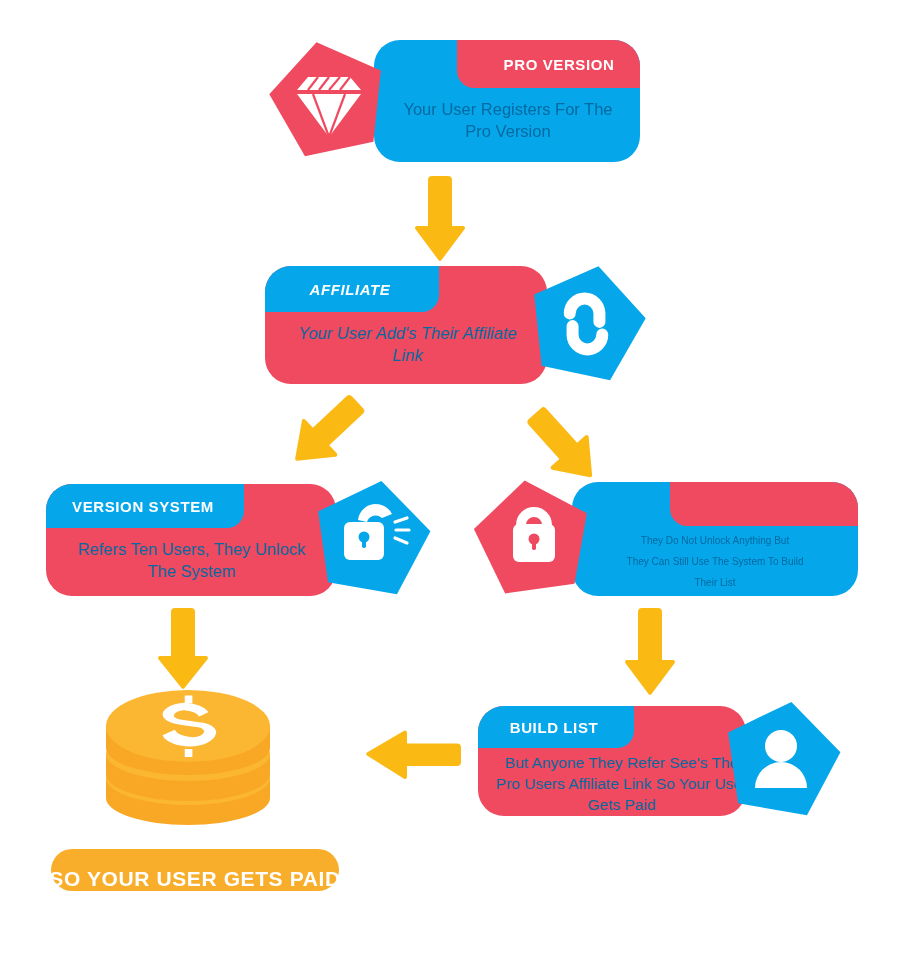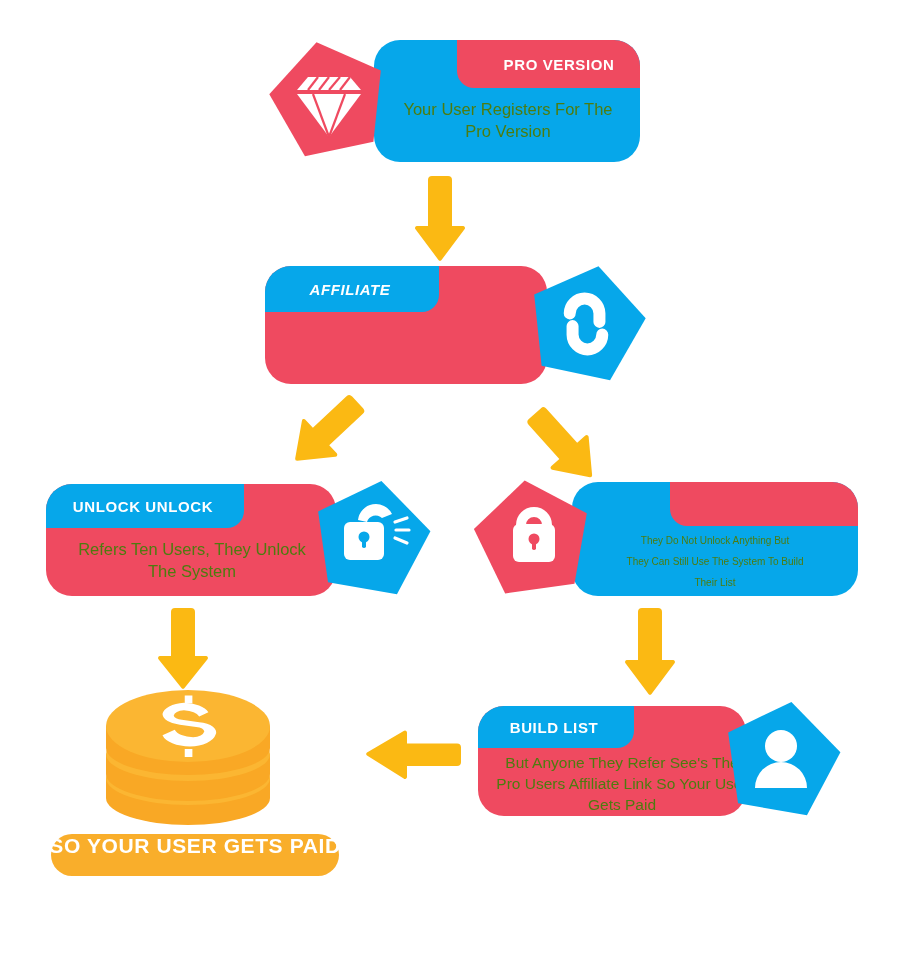--- a/index.html
+++ b/index.html
@@ -28,21 +28,21 @@
   .card .badge .btxt{
     font-weight:bold;
     font-size:15px;
     letter-spacing:.6px;
     color:#ffffff;
     white-space:nowrap;
   }
   .card .desc{
     position:absolute;
     z-index:4;
-    color:#4d7c0f;
+    color:#0369a1;
     font-size:16.5px;
     line-height:22px;
     text-align:center;
     white-space:pre-line;
   }
   .pent{
     position:absolute;
     z-index:5;
     display:flex;align-items:center;justify-content:center;
   }
@@ -54,22 +54,23 @@
   
   .arrow{position:absolute;z-index:1;}
   .arrow svg{display:block;}
 
   
   .coins{position:absolute;z-index:2;}
   .paid-pill{
     position:absolute;
     background:#f9ae2b;
     border-radius:22px;
-    display:flex;align-items:flex-start;justify-content:center;
+    display:flex;align-items:flex-end;justify-content:center;
     z-index:3;
+    margin-top:15px;
   }
   .paid-pill span{
     color:#ffffff;
     font-weight:bold;
     font-size:21px;
     letter-spacing:.6px;
     white-space:nowrap;
   }
 </style>
 </head>
@@ -118,20 +119,22 @@
   </div>
 
   <div class="card" style="left:265px;top:266px;width:380px;height:118px;font-style:italic;">
     <div class="body" style="left:0;top:0;width:282px;height:118px;background:#ef4a60;"></div>
     <svg class="tabsvg" width="380" height="118" viewBox="0 0 380 118">
       <path d="M26 0 H174 V29 A17 17 0 0 1 157 46 H0 V26 A26 26 0 0 1 26 0 Z" fill="#06a7ea"></path>
     </svg>
     <div class="badge" style="left:0;top:2px;width:170px;justify-content:center;">
       <span class="btxt">AFFILIATE</span>
     </div>
+    <div class="desc" style="left:14px;top:56px;width:258px;">Your User Add's Their Affiliate
+Link</div>
 
     <div class="pent" style="left:258px;top:-6px;width:126px;height:130px;">
       <svg width="126" height="130" viewBox="0 0 126 130">
         <g transform="rotate(12 63 65)">
           <path d="M63 5 L120 46 L98 114 L28 114 L6 46 Z" fill="#06a7ea"></path>
         </g>
         <g transform="translate(63,64) rotate(-45)" fill="none" stroke="#ffffff" stroke-width="12" stroke-linecap="round">
           <path d="M-4 -19 a15 15 0 0 1 21 0 a15 15 0 0 1 0 21 l-6 6"></path>
           <path d="M4 19 a15 15 0 0 1 -21 0 a15 15 0 0 1 0 -21 l6 -6"></path>
         </g>
@@ -154,21 +157,21 @@
       </g>
     </svg>
   </div>
 
   <div class="card" style="left:46px;top:484px;width:380px;height:112px;">
     <div class="body" style="left:0;top:0;width:290px;height:112px;background:#ef4a60;"></div>
     <svg class="tabsvg" width="380" height="112" viewBox="0 0 380 112">
       <path d="M26 0 H198 V27 A17 17 0 0 1 181 44 H0 V26 A26 26 0 0 1 26 0 Z" fill="#06a7ea"></path>
     </svg>
     <div class="badge" style="left:0;top:1px;width:194px;justify-content:center;">
-      <span class="btxt">UNLOCK UNLOCK</span>
+      <span class="btxt">VERSION SYSTEM</span>
     </div>
     <div class="desc" style="left:12px;top:54px;width:268px;">Refers Ten Users, They Unlock
 The System</div>
     <div class="pent" style="left:262px;top:-8px;width:126px;height:130px;">
       <svg width="126" height="130" viewBox="0 0 126 130">
         <g transform="rotate(10 63 64)">
           <path d="M63 4 L120 45 L98 113 L28 113 L6 45 Z" fill="#06a7ea"></path>
         </g>
         <g transform="translate(56,62)" fill="#ffffff">
           <path d="M-6 -18 a18 18 0 0 1 34 -6 l-10 4 a9 9 0 0 0 -15 4 z"></path>

